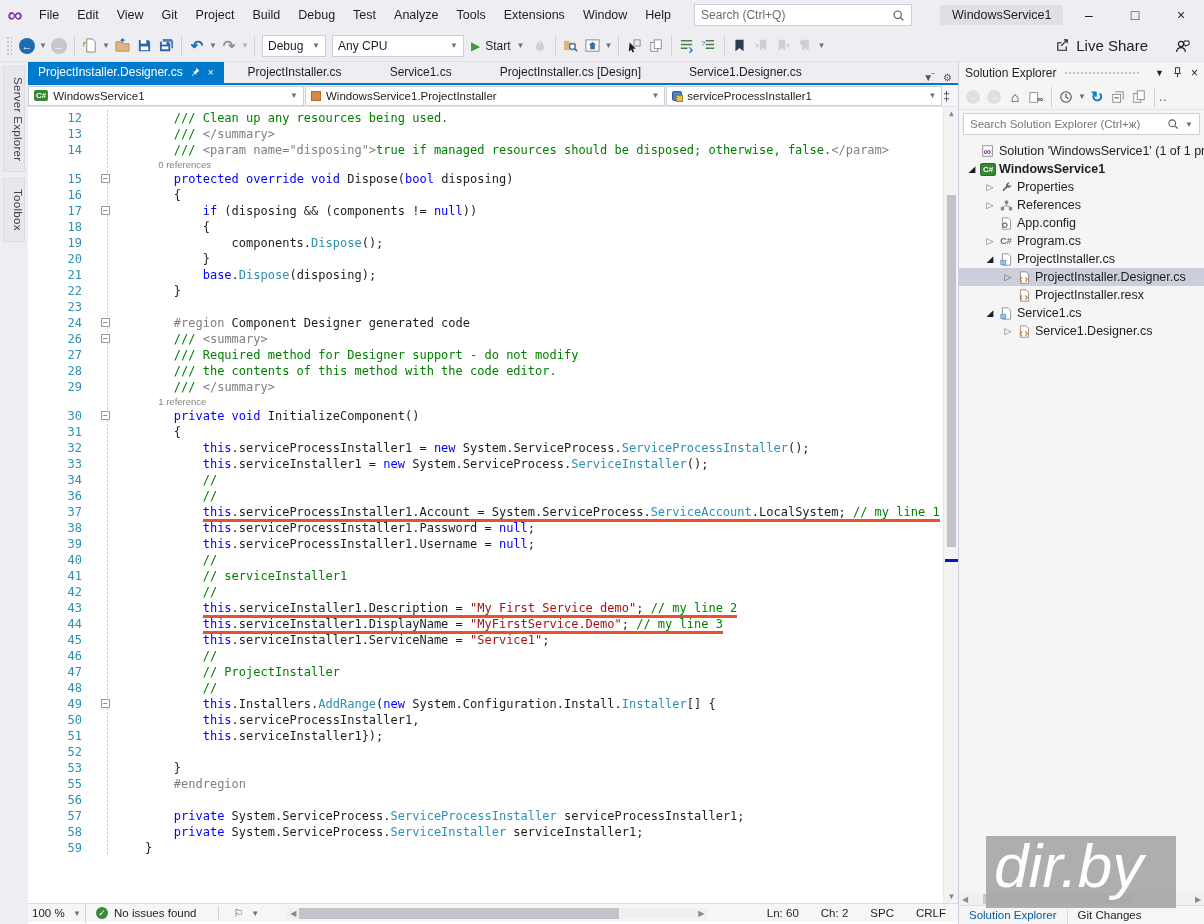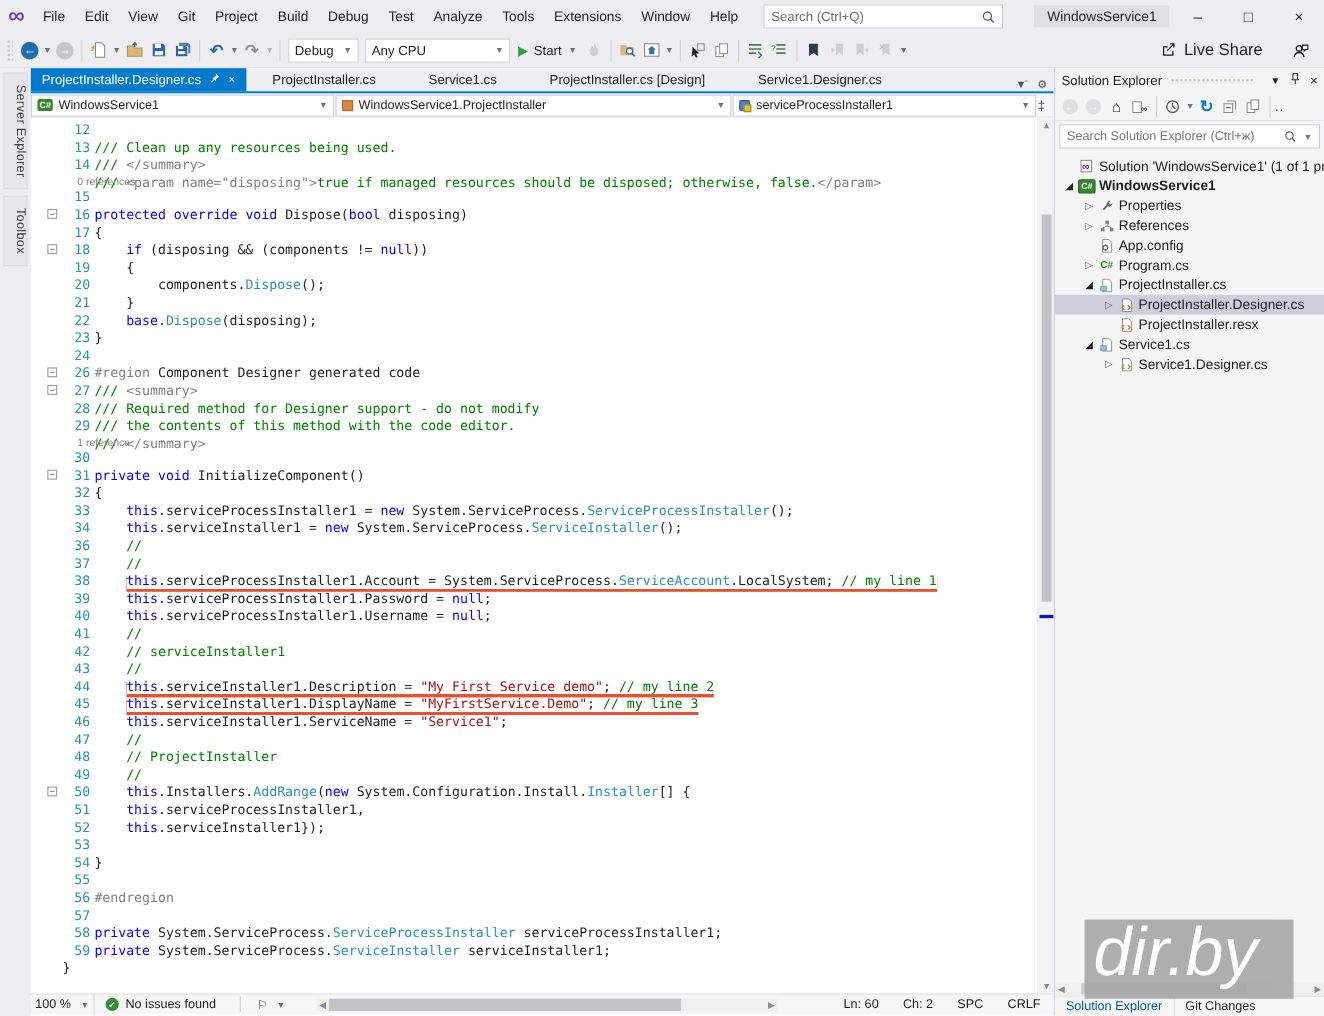--- a/index.html
+++ b/index.html
@@ -55,21 +55,21 @@
   .nc1 { width:300px; } .nc2 { width:392px; } .nc3 { width:300px; }
   .badge-cs { background:#368832; color:#fff; font-size:8px; font-weight:bold; padding:1px 2px; border-radius:2px; margin-right:5px; }
   .ic-class { width:10px; height:10px; background:#d78b42; border:1px solid #b06c2a; margin-right:5px; }
   .ic-field { width:10px; height:10px; background:#4f82c2; border:1px solid #2d5a94; border-radius:2px; margin-right:5px; position:relative; }
   .ic-field::after { content:""; position:absolute; right:-2px; bottom:-2px; width:5px; height:5px; background:#e0c341; border:1px solid #9a852a; }
   .nav-split-ic { margin-left:auto; padding-right:8px; color:#444; font-size:12px; }
 
   
   .code-area { height:796px; position:relative; overflow:hidden; background:#fff; font-family:"DejaVu Sans Mono", monospace; font-size:12px; }
   .code-scroll { padding-top:3px; }
-  .code-row { display:flex; height:16px; line-height:16px; white-space:pre;flex-direction:column; }
+  .code-row { display:flex; height:16px; line-height:16px; white-space:pre; }
   .code-row.lens-row { height:13px; line-height:13px; }
   .ln-num { width:58px; text-align:right; color:#2b91af; padding-right:4px; flex:none; }
   .ln-fold { width:30px; flex:none; position:relative; color:#7a7a7a;
     background-image:linear-gradient(#c9c9d0 40%, transparent 40%); background-size:1px 4px; background-repeat:repeat-y; background-position:21px 0; }
   .foldbox { position:absolute; left:15px; top:3px; width:9px; height:9px; border:1px solid #9a9aa0; background:#fff; font-size:8px; line-height:7px; text-align:center; color:#555; }
   .ln-text { flex:1; }
   .lens-txt { color:#848484; font-size:9.5px; font-family:"Liberation Sans", sans-serif; }
   .tk-k { color:#0000ff; } .tk-t { color:#2b91af; } .tk-s { color:#a31515; }
   .tk-c { color:#008000; } .tk-g { color:#808080; } .tk-n { color:#1e1e1e; }
   .anno { box-shadow:0 3px 0 #e8502e; }
@@ -391,21 +391,20 @@
           <div class="code-row"><span class="ln-num">44</span><span class="ln-fold"></span><span class="ln-text"><span style="display: inline-block; width: 12ch;"></span><span class="anno"><span class="tk-k">this</span><span class="tk-n">.serviceInstaller1.DisplayName = </span><span class="tk-s">"MyFirstService.Demo"</span><span class="tk-n">; </span><span class="tk-c">// my line 3</span></span></span></div>
           <div class="code-row"><span class="ln-num">45</span><span class="ln-fold"></span><span class="ln-text"><span style="display: inline-block; width: 12ch;"></span><span><span class="tk-k">this</span><span class="tk-n">.serviceInstaller1.ServiceName = </span><span class="tk-s">"Service1"</span><span class="tk-n">;</span></span></span></div>
           <div class="code-row"><span class="ln-num">46</span><span class="ln-fold"></span><span class="ln-text"><span style="display: inline-block; width: 12ch;"></span><span><span class="tk-c">//</span></span></span></div>
           <div class="code-row"><span class="ln-num">47</span><span class="ln-fold"></span><span class="ln-text"><span style="display: inline-block; width: 12ch;"></span><span><span class="tk-c">// ProjectInstaller</span></span></span></div>
           <div class="code-row"><span class="ln-num">48</span><span class="ln-fold"></span><span class="ln-text"><span style="display: inline-block; width: 12ch;"></span><span><span class="tk-c">//</span></span></span></div>
           <div class="code-row"><span class="ln-num">49</span><span class="ln-fold"><span class="foldbox">−</span></span><span class="ln-text"><span style="display: inline-block; width: 12ch;"></span><span><span class="tk-k">this</span><span class="tk-n">.Installers.</span><span class="tk-t">AddRange</span><span class="tk-n">(</span><span class="tk-k">new</span><span class="tk-n"> System.Configuration.Install.</span><span class="tk-t">Installer</span><span class="tk-n">[] {</span></span></span></div>
           <div class="code-row"><span class="ln-num">50</span><span class="ln-fold"></span><span class="ln-text"><span style="display: inline-block; width: 12ch;"></span><span><span class="tk-k">this</span><span class="tk-n">.serviceProcessInstaller1,</span></span></span></div>
           <div class="code-row"><span class="ln-num">51</span><span class="ln-fold"></span><span class="ln-text"><span style="display: inline-block; width: 12ch;"></span><span><span class="tk-k">this</span><span class="tk-n">.serviceInstaller1});</span></span></span></div>
           <div class="code-row"><span class="ln-num">52</span><span class="ln-fold"></span><span class="ln-text"><span style="display: inline-block; width: 0ch;"></span><span></span></span></div>
           <div class="code-row"><span class="ln-num">53</span><span class="ln-fold"></span><span class="ln-text"><span style="display: inline-block; width: 8ch;"></span><span><span class="tk-n">}</span></span></span></div>
-          <div class="code-row"><span class="ln-num">54</span><span class="ln-fold"></span><span class="ln-text"><span style="display: inline-block; width: 0ch;"></span><span></span></span></div>
           <div class="code-row"><span class="ln-num">55</span><span class="ln-fold"></span><span class="ln-text"><span style="display: inline-block; width: 8ch;"></span><span><span class="tk-g">#endregion</span></span></span></div>
           <div class="code-row"><span class="ln-num">56</span><span class="ln-fold"></span><span class="ln-text"><span style="display: inline-block; width: 0ch;"></span><span></span></span></div>
           <div class="code-row"><span class="ln-num">57</span><span class="ln-fold"></span><span class="ln-text"><span style="display: inline-block; width: 8ch;"></span><span><span class="tk-k">private</span><span class="tk-n"> System.ServiceProcess.</span><span class="tk-t">ServiceProcessInstaller</span><span class="tk-n"> serviceProcessInstaller1;</span></span></span></div>
           <div class="code-row"><span class="ln-num">58</span><span class="ln-fold"></span><span class="ln-text"><span style="display: inline-block; width: 8ch;"></span><span><span class="tk-k">private</span><span class="tk-n"> System.ServiceProcess.</span><span class="tk-t">ServiceInstaller</span><span class="tk-n"> serviceInstaller1;</span></span></span></div>
           <div class="code-row"><span class="ln-num">59</span><span class="ln-fold"></span><span class="ln-text"><span style="display: inline-block; width: 4ch;"></span><span><span class="tk-n">}</span></span></span></div>
         </div>
       <div class="vsb">
         <span class="arr" style="top:2px">▲</span>
         <div class="vsb-thumb"></div>
         <div class="vsb-caret-mark"></div>

